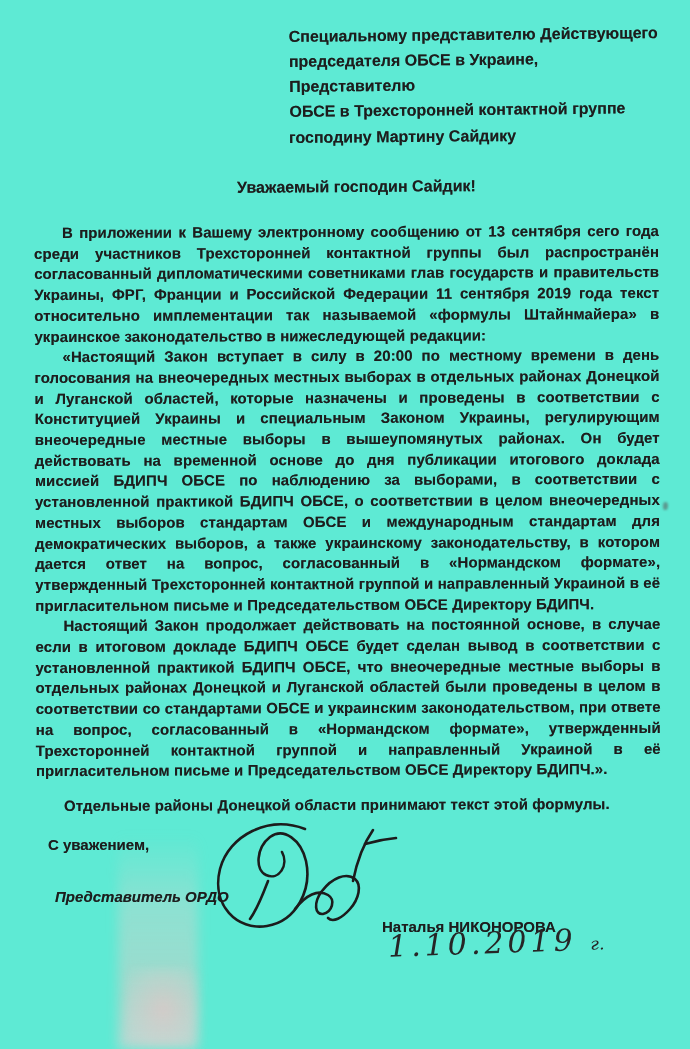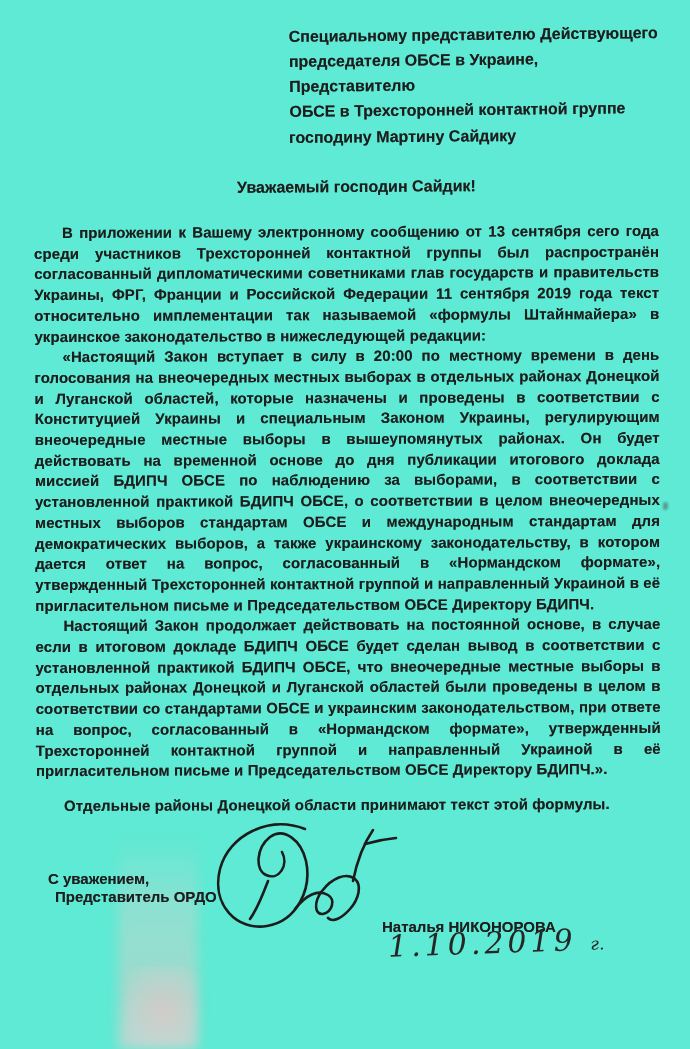--- a/index.html
+++ b/index.html
@@ -99,27 +99,27 @@
   .body-text p.closing-para {
     margin-top: 14px;
     text-align: left;
   }
 
   .sign-closing {
     position: absolute;
     left: 48px;
     top: 836px;
     font-size: 15px;
-    margin-top: 34px;
   }
   .sign-title {
     position: absolute;
     left: 55px;
     top: 888px;
     font-size: 15px;
+    font-style: italic;
   }
   .sign-name {
     position: absolute;
     left: 382px;
     top: 890px;
     font-size: 15px;
     margin-top: 28px;
   }
   .signature-svg {
     position: absolute;

